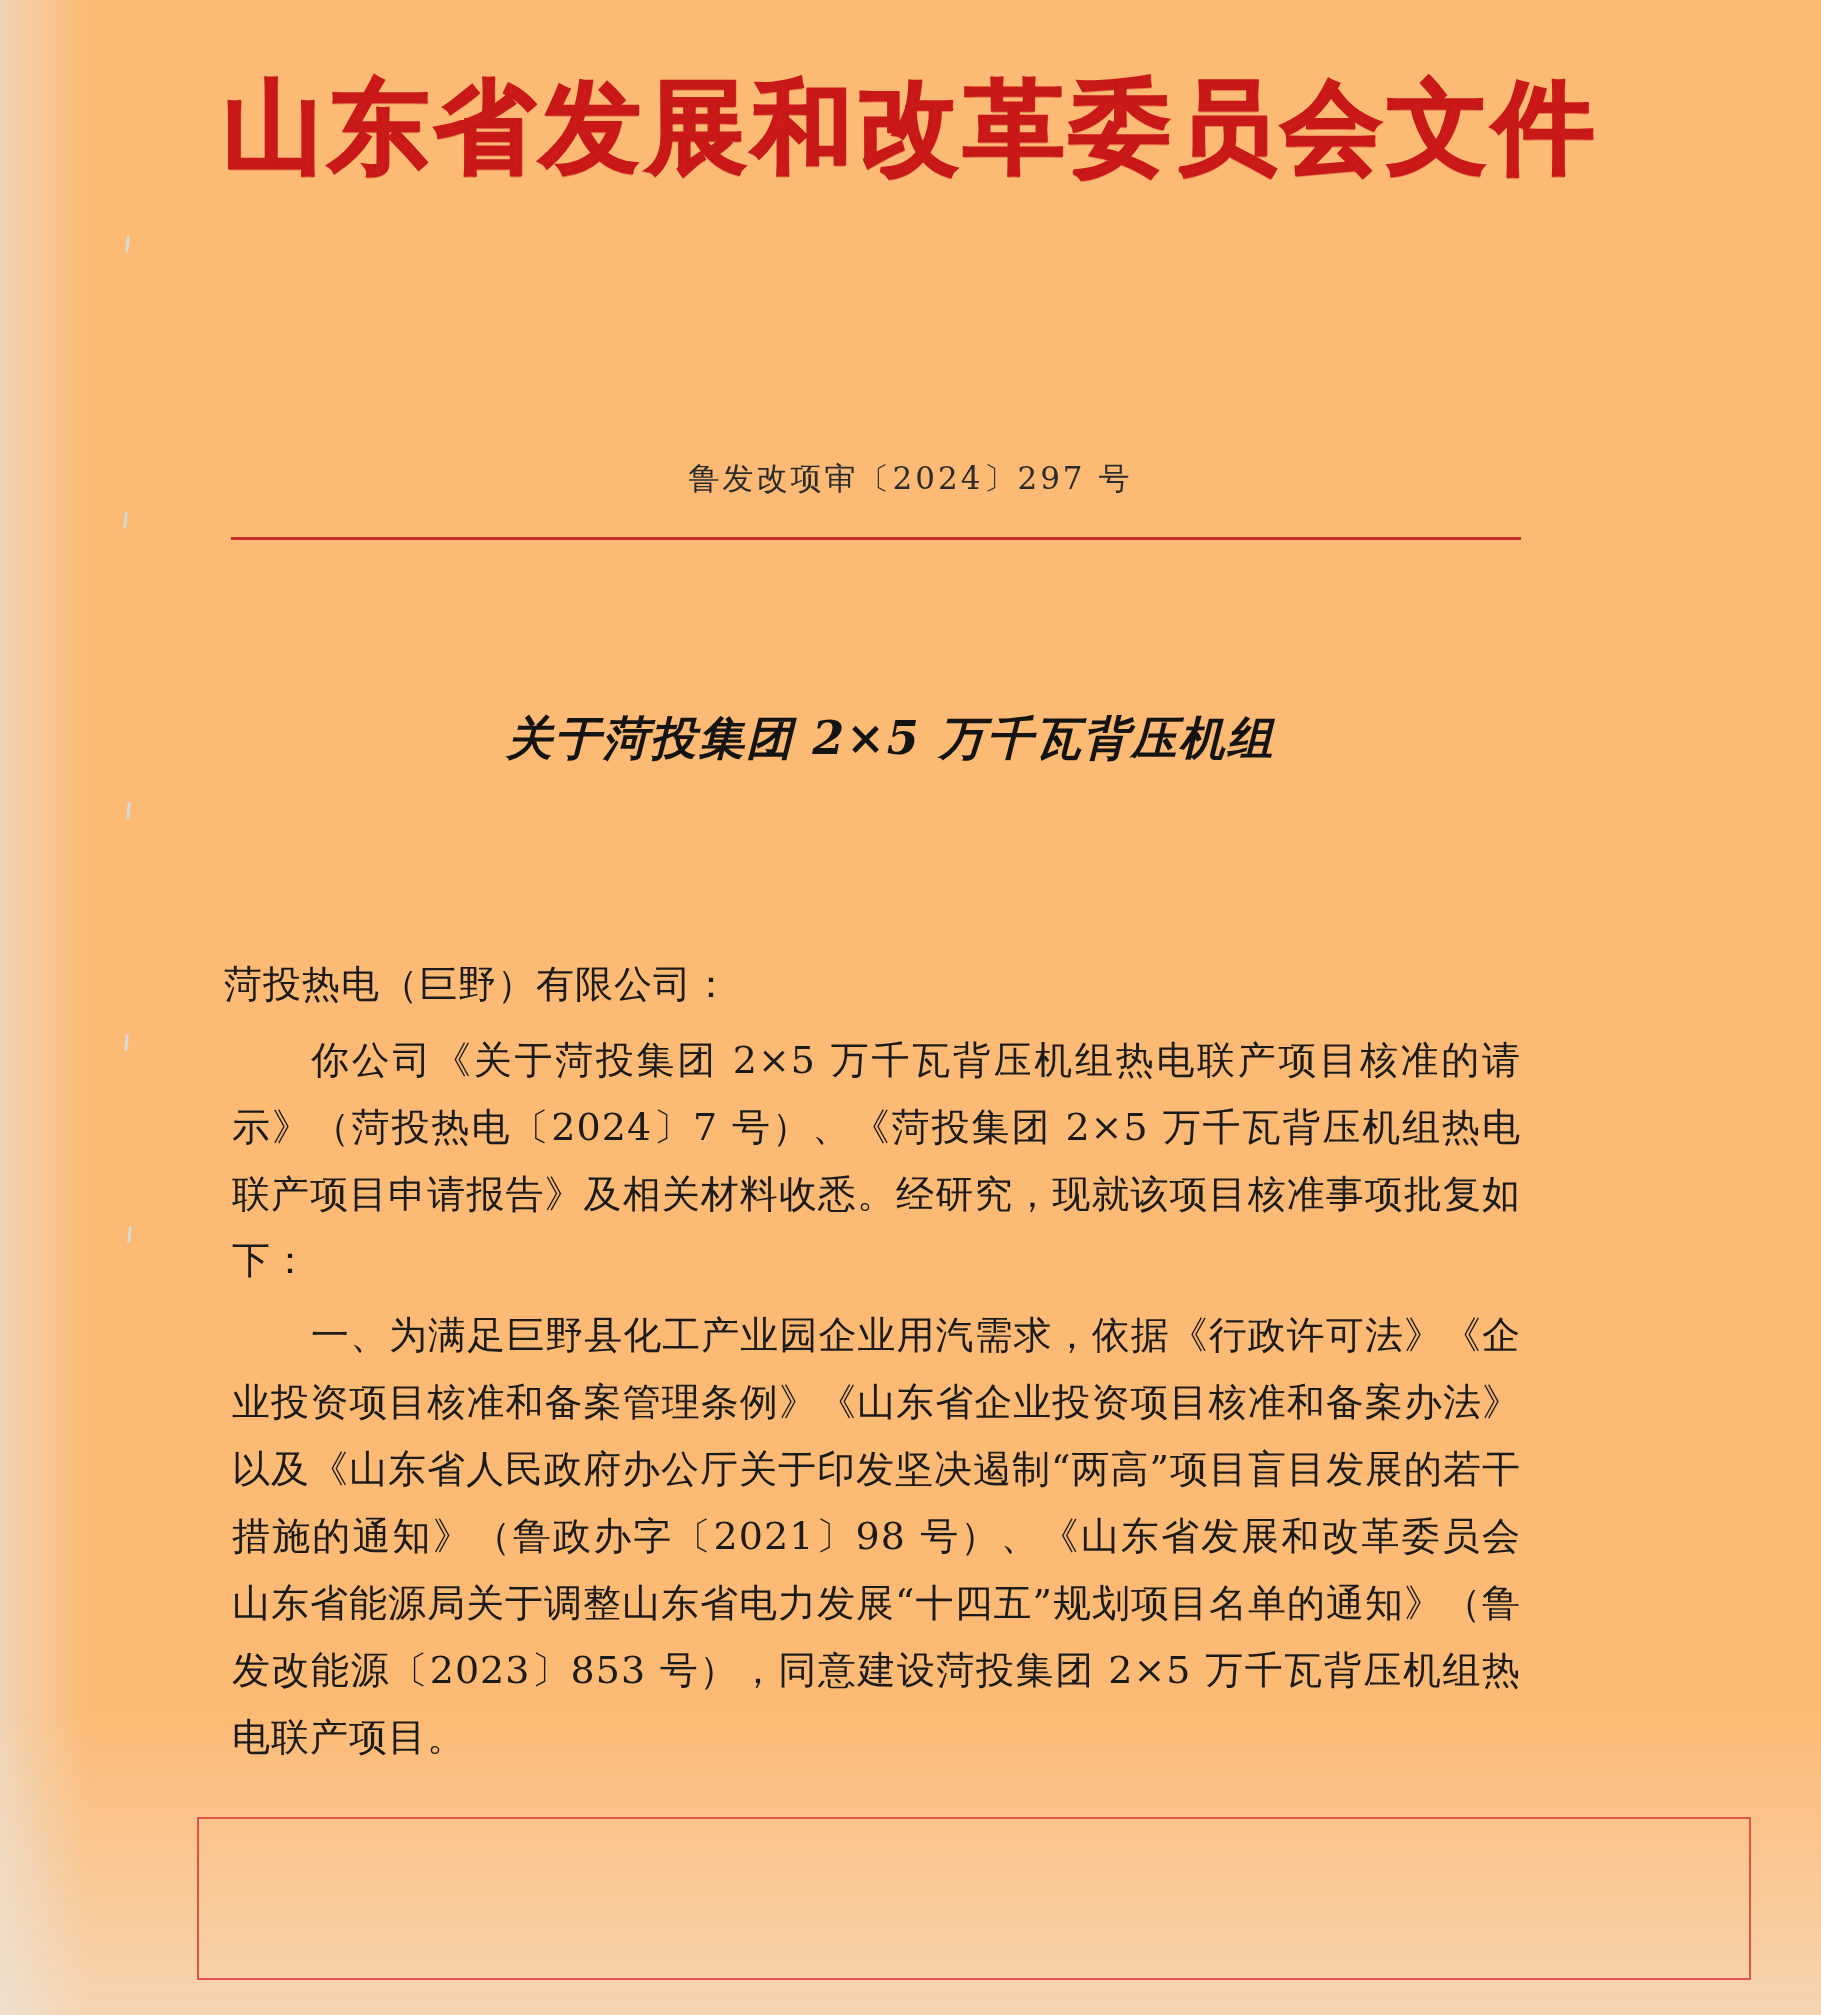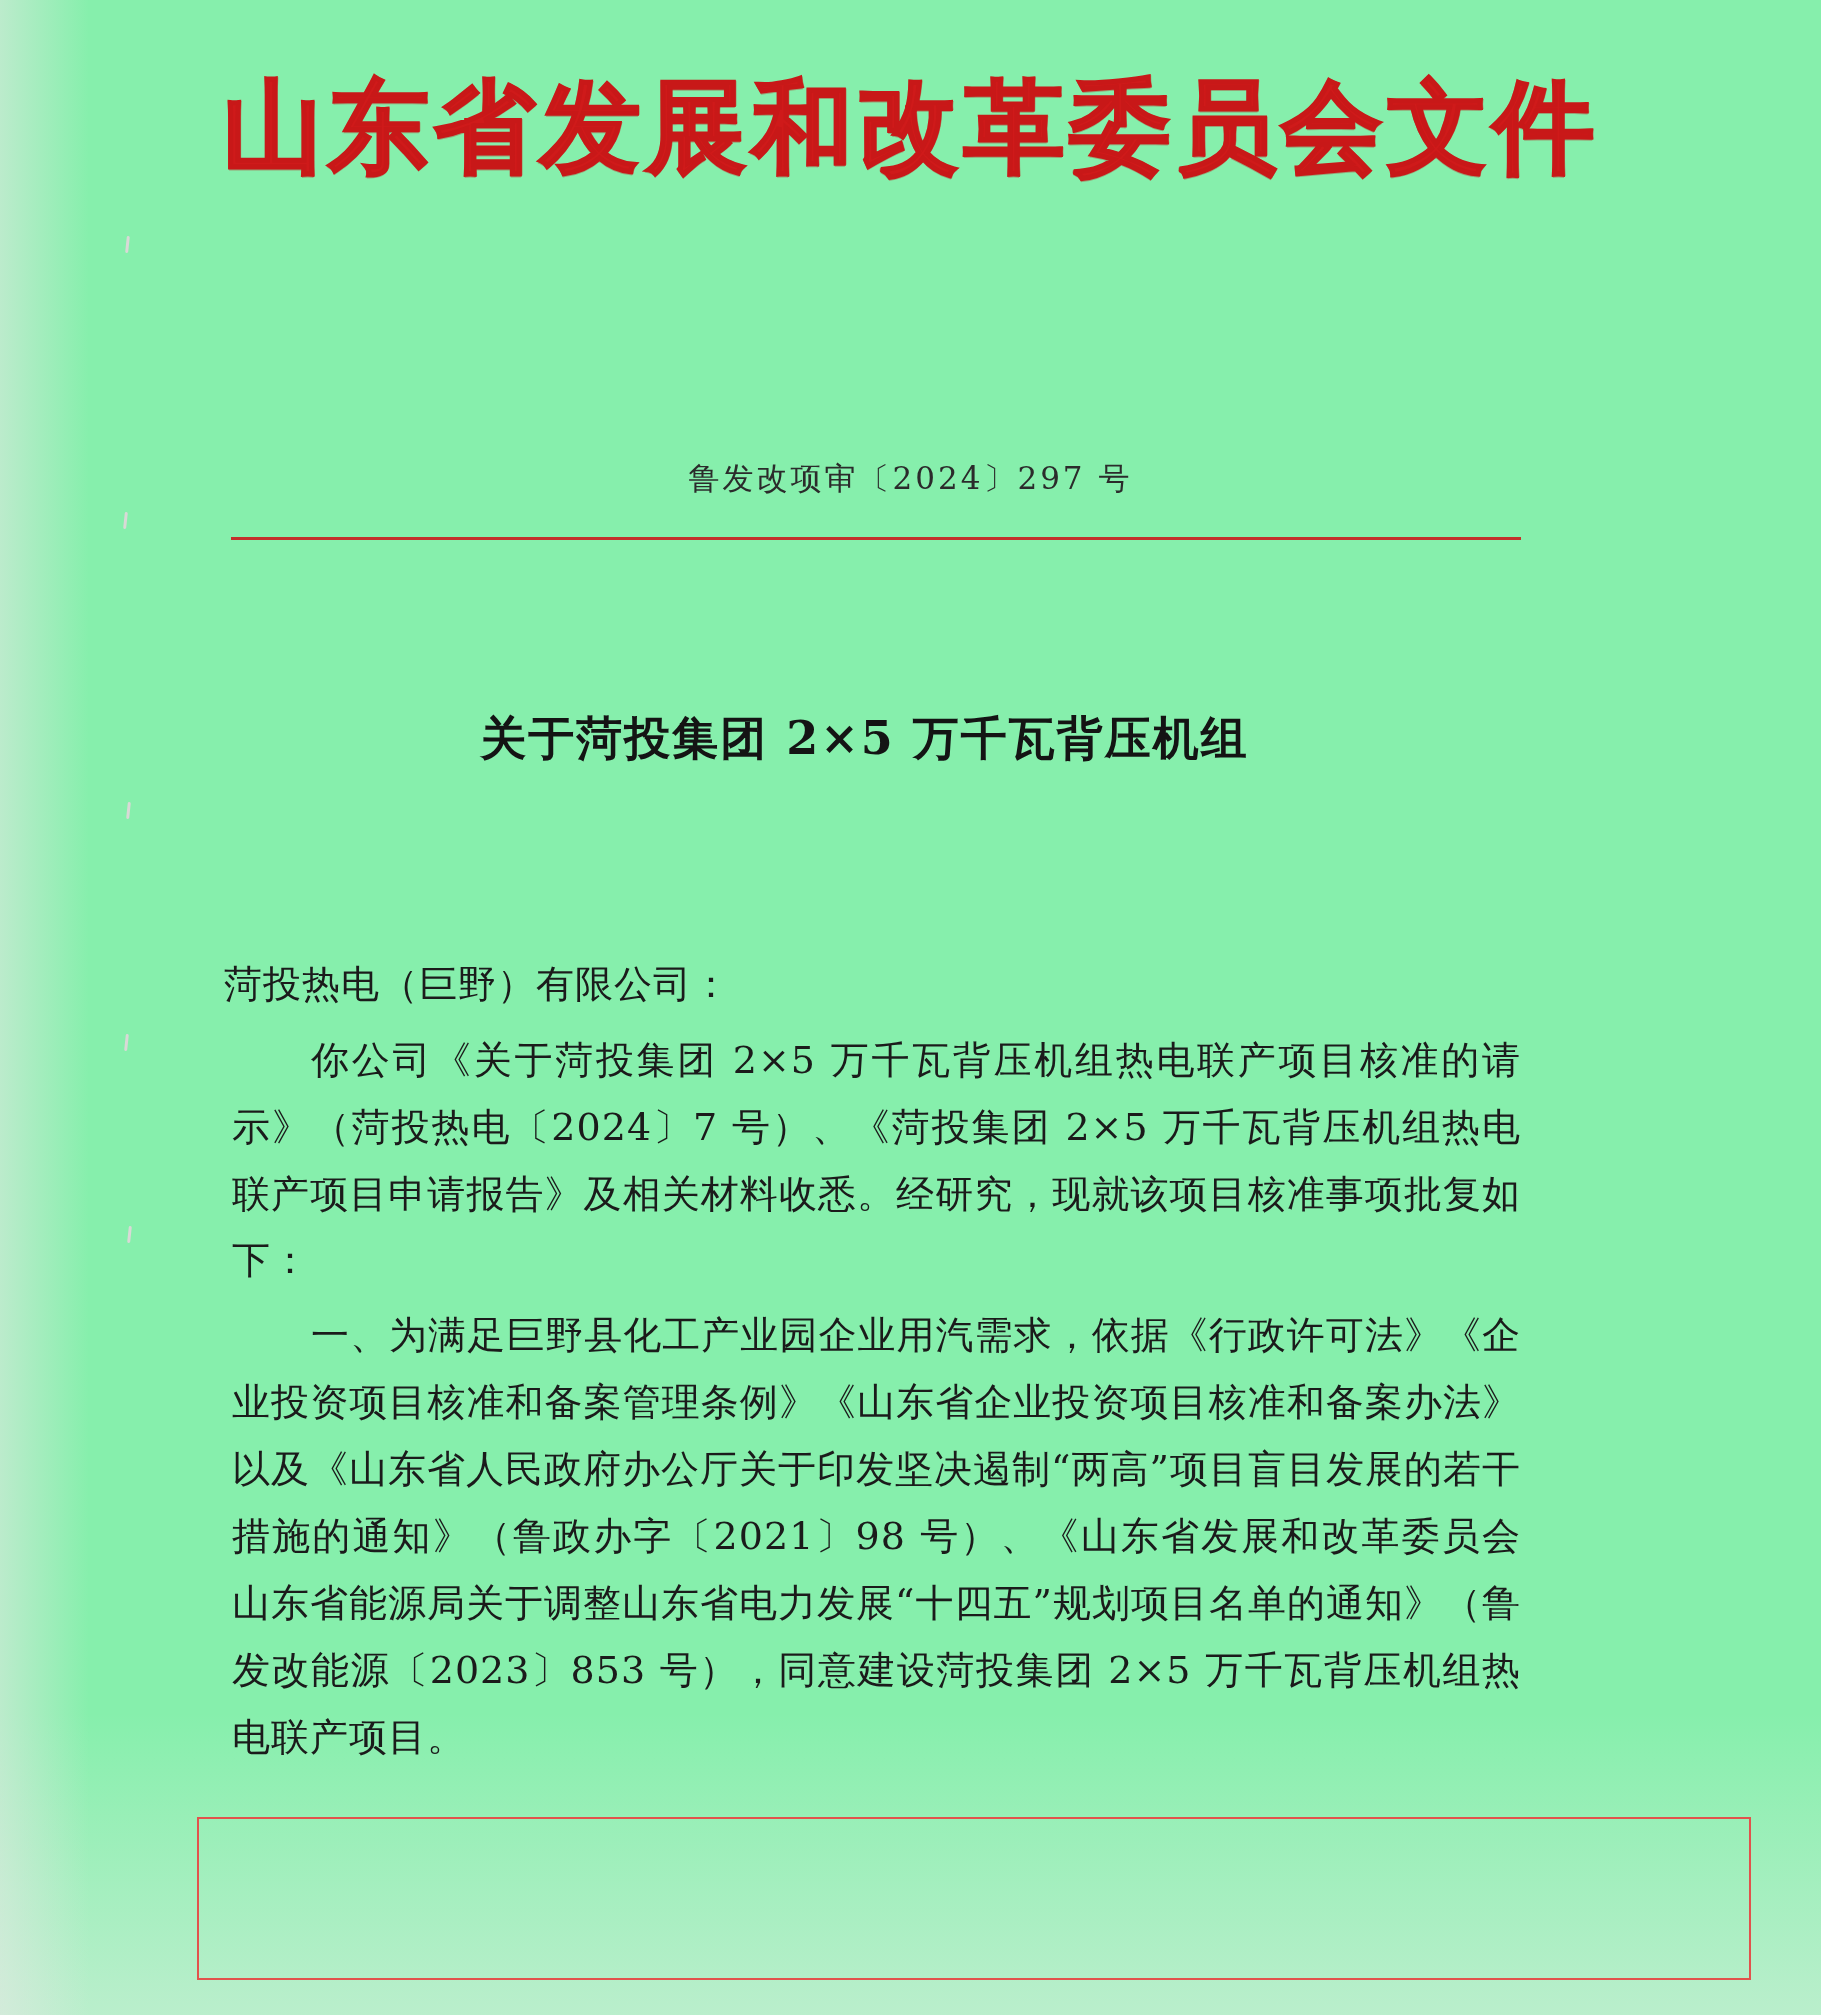--- a/index.html
+++ b/index.html
@@ -7,21 +7,21 @@
     padding: 0;
     background: #ffffff;
   }
   body {
     font-family: "DejaVu Serif", "Liberation Serif", serif;
   }
   .page {
     position: relative;
     width: 1821px;
     height: 2015px;
-    background: #86efac;
+    background: #fdba74;
     overflow: hidden;
   }
   
   .paper-shade {
     position: absolute;
     inset: 0;
     background:
       linear-gradient(90deg, rgba(232,232,230,0.55) 0px, rgba(255,255,255,0) 89px),
       linear-gradient(180deg, rgba(255,255,255,0) 85%, rgba(238,238,236,0.5) 100%);
     pointer-events: none;
@@ -84,30 +84,31 @@
     left: 231px;
     width: 1290px;
     top: 537px;
     height: 2.5px;
     background: #c4302b;
   }
 
   
   .doc-title {
     position: absolute;
-    left: 244px;
+    left: 270px;
     width: 1241px;
     top: 699px;
     text-align: center;
     font-weight: 700;
     font-size: 46px;
     line-height: 1.72;
     letter-spacing: 2px;
     color: #141414;
     font-family: "DejaVu Serif", "Liberation Serif", serif;
+    font-style: italic;
   }
 
   
   .body-block {
     position: absolute;
     left: 224px;
     width: 1305px;
     top: 951px;
     font-size: 38px;
     line-height: 1.76;

